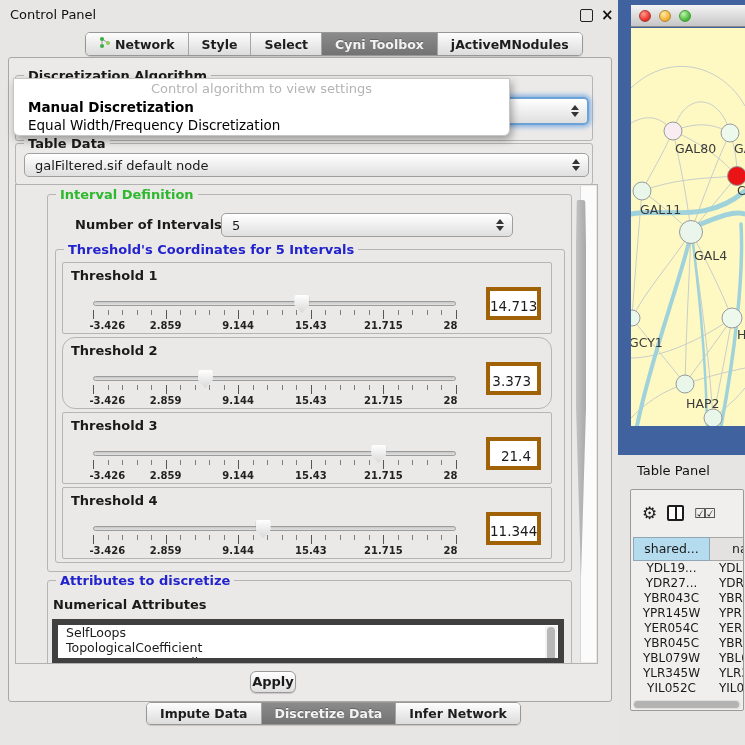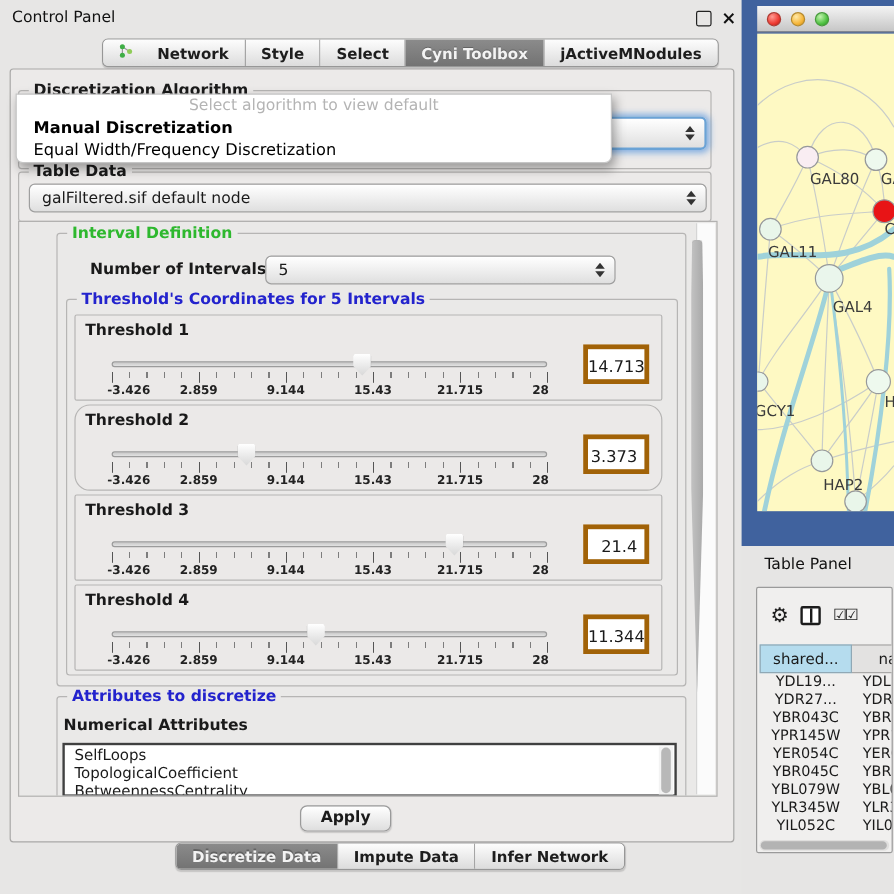--- a/index.html
+++ b/index.html
@@ -8,21 +8,21 @@
   .abs { position:absolute; }
 
   
   #control-panel { left:0; top:0; width:618px; height:745px; background:#e7e6e5; }
   #cp-title { left:10px; top:7px; font-size:13px; color:#111; }
   .win-btn { top:9px; width:13px; height:13px; cursor:default; }
   #float-btn { left:580px; border:1.5px solid #222; border-radius:2px; background:transparent; }
   #close-btn { left:601px; font-size:15px; font-weight:900; line-height:13px; color:#111; }
 
   .seg-bar { display:flex; border:1px solid #979797; border-radius:5px; overflow:hidden; background:linear-gradient(#ffffff,#d9d9d9); box-shadow:0 1px 1px rgba(0,0,0,.15); }
-  .seg { padding:3px 13px; font-size:12.5px; font-weight:bold; color:#1d1d1d; border-right:1px solid #a5a5a5; background:linear-gradient(#fdfdfd,#dcdcdc); display:flex; align-items:center; gap:20px; white-space:nowrap; }
+  .seg { padding:3px 13px; font-size:12.5px; font-weight:bold; color:#1d1d1d; border-right:1px solid #a5a5a5; background:linear-gradient(#fdfdfd,#dcdcdc); display:flex; align-items:center; gap:4px; white-space:nowrap; }
   .seg:last-child { border-right:none; }
   .seg.active { background:linear-gradient(#8b8b8b,#737373); color:#f3f3f3; text-shadow:0 -1px 0 rgba(0,0,0,.25); }
   #top-tabs { left:85px; top:32px; }
   #bottom-tabs { left:146px; top:702px; }
 
   #content-panel { left:8px; top:57px; width:604px; height:645px; border:1px solid #a9a8a7; border-radius:3px; background:#eceae9;padding-left:20px; }
 
   .groupbox { position:absolute; border:1px solid #b6b5b4; border-radius:3px; }
   .group-label { position:absolute; top:-8px; left:8px; background:#eceae9; padding:0 4px; font-size:13px; font-weight:bold; line-height:15px; white-space:nowrap; }
 
@@ -56,26 +56,26 @@
            background:linear-gradient(#ffffff,#d8d8d8); clip-path:polygon(8% 0,92% 0,100% 12%,100% 55%,50% 100%,0 55%,0 12%);
            filter:drop-shadow(0 0 1px #777); }
   .ticks-minor { position:absolute; left:30px; top:47px; width:364px; height:5px;
     background:repeating-linear-gradient(90deg,#7d7d7d 0 1px,transparent 1px 14.52px); }
   .ticks-major { position:absolute; left:30px; top:47px; width:364px; height:9px;
     background:repeating-linear-gradient(90deg,#555 0 1px,transparent 1px 72.6px); }
   .ticklabels { position:absolute; left:30px; top:57px; width:363px; height:12px; }
   .ticklabel { position:absolute; top:0; font-size:10px; font-weight:bold; color:#222; white-space:nowrap; }
   .valuebox { position:absolute; left:423px; top:24px; width:55px; height:33px; background:#fff; border:4px solid #a16207; font-size:13.5px; text-align:right; line-height:31px; padding-right:6px; }
 
-  #attr-list { position:absolute; left:35px; top:433px; width:512px; height:45px; background:#fff; border:2px solid #404040; overflow:hidden; }
+  #attr-list { position:absolute; left:35px; top:433px; width:512px; height:45px; background:#fff; border:6px solid #404040; overflow:hidden; }
   #attr-list .item { height:15px; line-height:15px; padding-left:8px; font-size:12.5px; white-space:nowrap; }
   #attr-vscroll { position:absolute; right:1px; top:1px; width:12px; height:43px; background:#f3f3f3; }
   #attr-vscroll .thumb2 { position:absolute; left:2px; top:1px; width:8px; height:38px; border-radius:5px; background:#b8b8b8; }
 
-  #apply-btn { left:250px; top:671px; width:76px; height:22px; border:1px solid #9a9a9a; border-radius:6px; background:linear-gradient(#ffffff,#dedede); font-size:13px; font-weight:bold; text-align:center; line-height:20px; box-shadow:0 1px 1px rgba(0,0,0,.15); }
+  #apply-btn { left:250px; top:671px; width:46px; height:22px; border:1px solid #9a9a9a; border-radius:6px; background:linear-gradient(#ffffff,#dedede); font-size:13px; font-weight:bold; text-align:center; line-height:20px; box-shadow:0 1px 1px rgba(0,0,0,.15); }
 
   
   #net-frame { left:618px; top:0; width:127px; height:455px; background:#40629e; }
   #net-titlebar { position:absolute; left:13px; top:5px; width:114px; height:22px; background:linear-gradient(#f4f4f4,#c6c6c6); border-bottom:1px solid #8a8a8a; display:flex; align-items:center; gap:8px; padding-left:8px; }
   .light { width:12px; height:12px; border-radius:50%; }
   #light-red { background:radial-gradient(circle at 35% 30%,#ff9a92,#ee3b32 60%,#b01c14); border:1px solid #ad3a32; }
   #light-yellow { background:radial-gradient(circle at 35% 30%,#ffe9a8,#f6b73c 60%,#c98a14); border:1px solid #b58a2e; }
   #light-green { background:radial-gradient(circle at 35% 30%,#c2f3ae,#51c244 60%,#2e8f24); border:1px solid #479a3c; }
   #net-canvas { position:absolute; left:13px; top:28px; width:132px; height:398px; background:#fef9c3; overflow:hidden; }
 
@@ -264,33 +264,33 @@
         </div>
 
       </div>
       <div id="sp-vscroll">
           <div class="thumb" style="position:absolute;"></div>
         </div>
     </div>
   </div>
 
   <div class="abs" id="algo-popup">
-    <div class="prompt">Select algorithm to view default</div>
+    <div class="prompt">Control algorithm to view settings</div>
     <div class="opt first">Manual Discretization</div>
     <div class="opt">Equal Width/Frequency Discretization</div>
   </div>
 
   <div class="abs" id="apply-btn">Apply</div>
 
   <div class="abs seg-bar" id="bottom-tabs">
+    <div class="seg">
+        <span>Impute Data</span>
+      </div>
     <div class="seg active">
         <span>Discretize Data</span>
-      </div>
-    <div class="seg">
-        <span>Impute Data</span>
       </div>
     <div class="seg">
         <span>Infer Network</span>
       </div>
   </div>
 </div>
 
 <div class="abs" id="net-frame">
   <div id="net-titlebar">
     <span class="light" id="light-red"></span>

